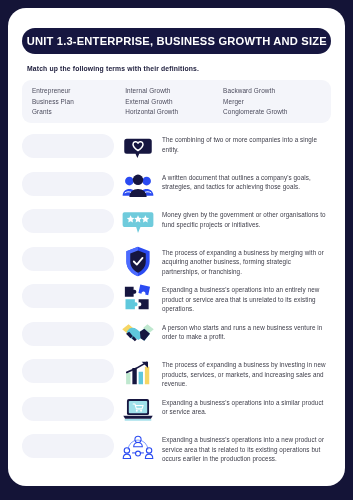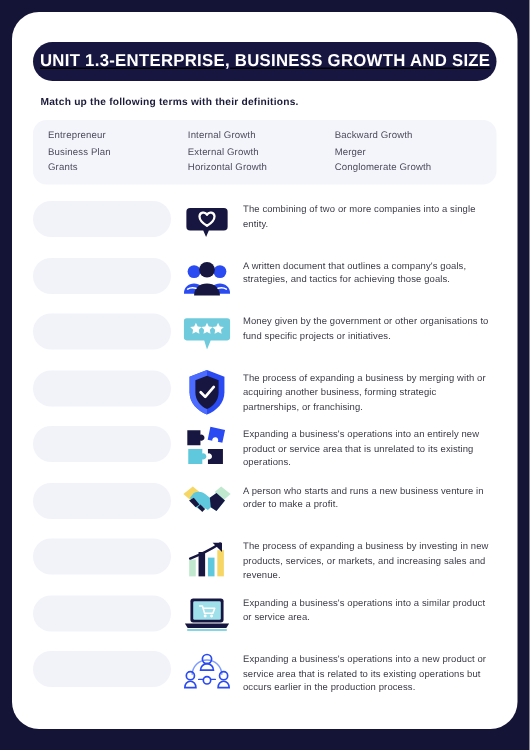--- a/index.html
+++ b/index.html
@@ -30,21 +30,20 @@
   }
   
   .title-pill {
     background: #161640;
     border-radius: 14px;
     height: 26px;
     display: flex;
     align-items: center;
     justify-content: center;
     margin: 6px 0 0 0;
-    text-decoration: underline;
   }
   .title-pill .t {
     color: #ffffff;
     font-size: 11.5px;
     font-weight: bold;
     letter-spacing: 0.2px;
     text-transform: uppercase;
     font-family: "Liberation Sans", sans-serif;
     white-space: nowrap;
     transform: scaleX(0.97);

